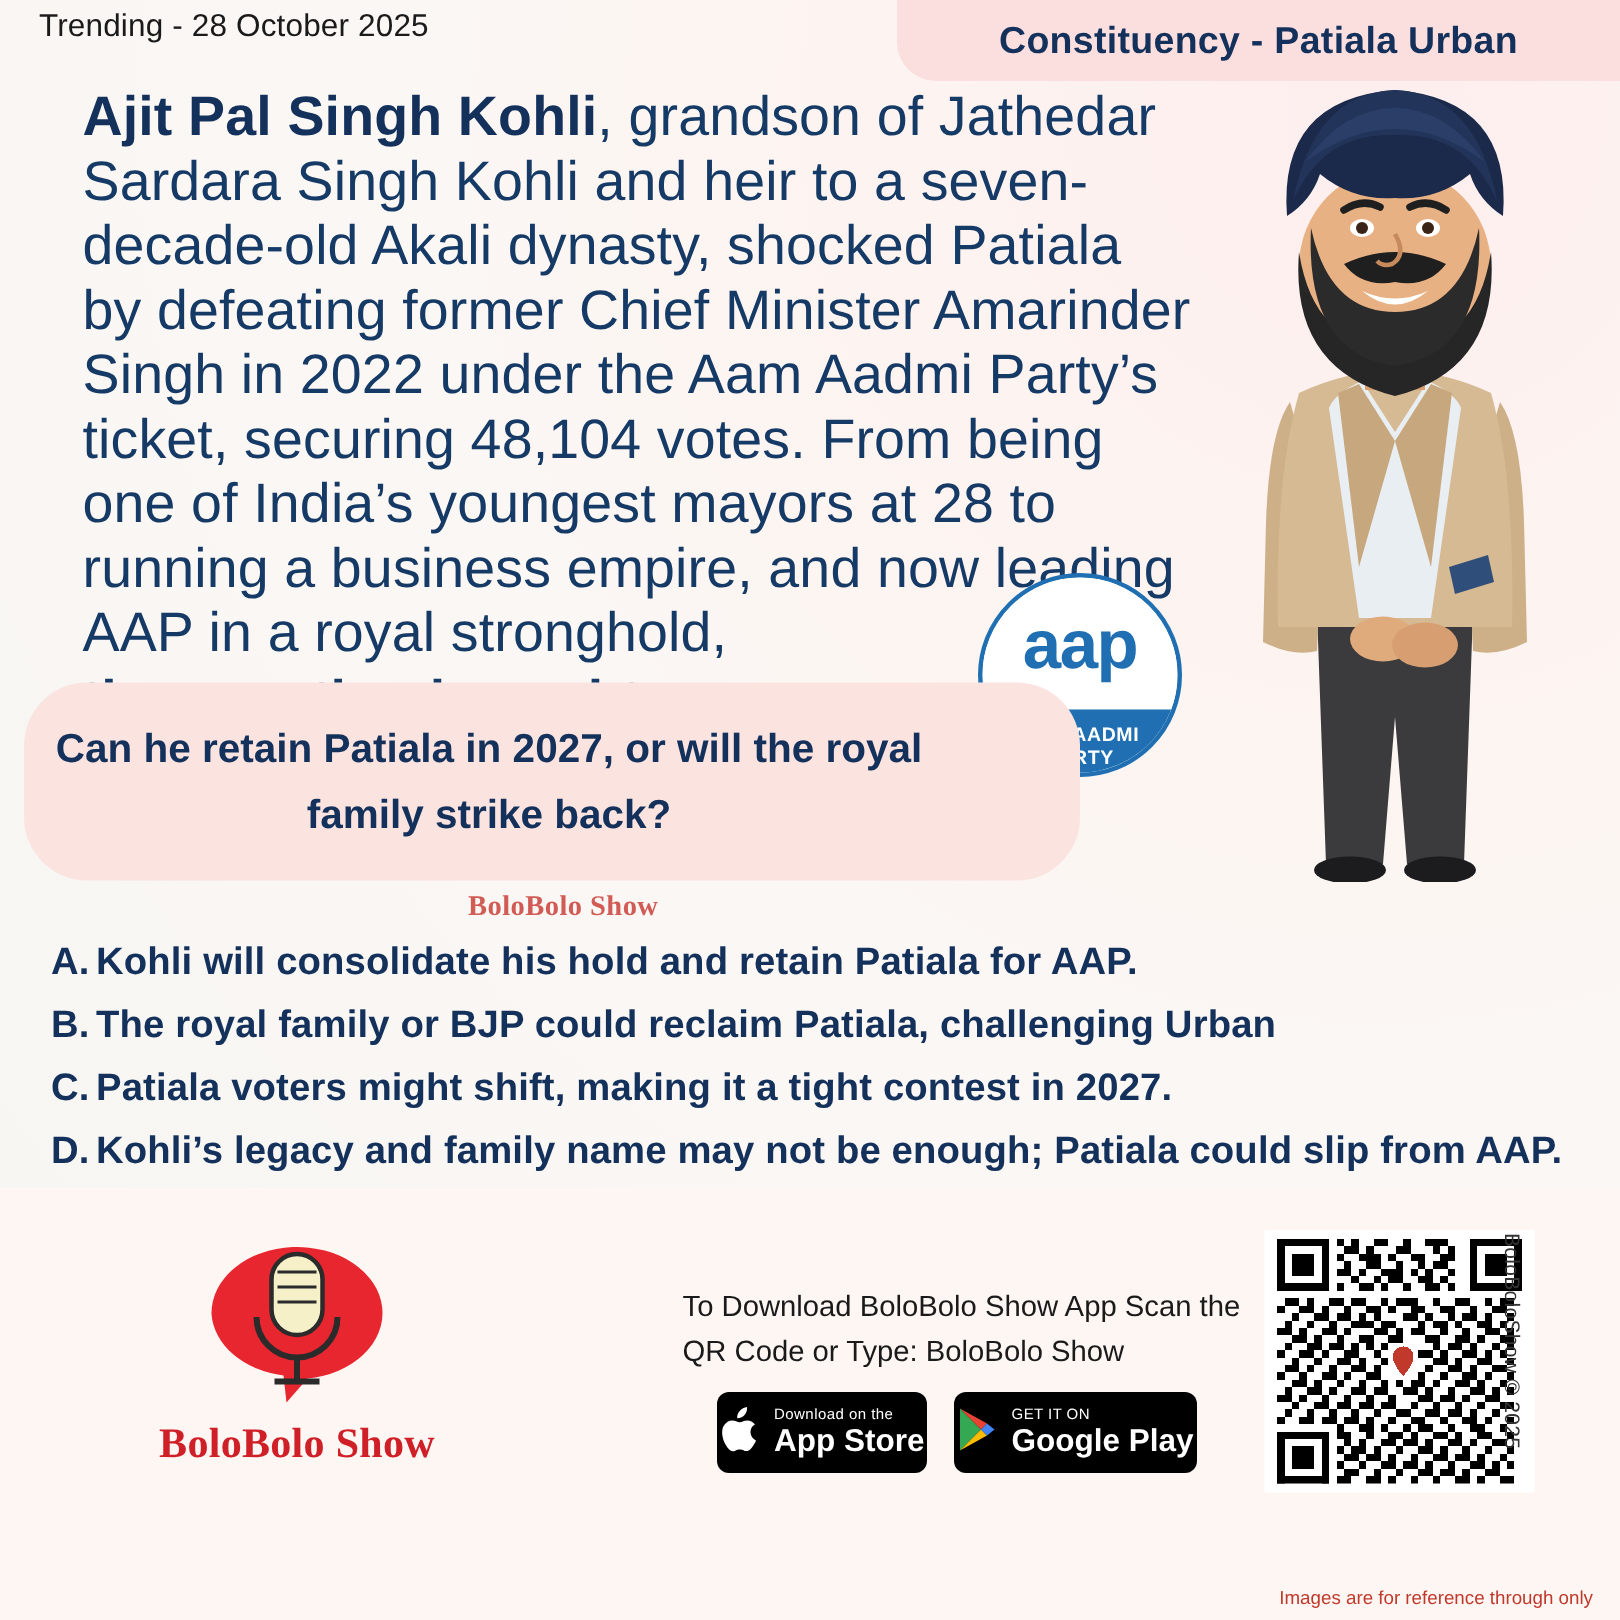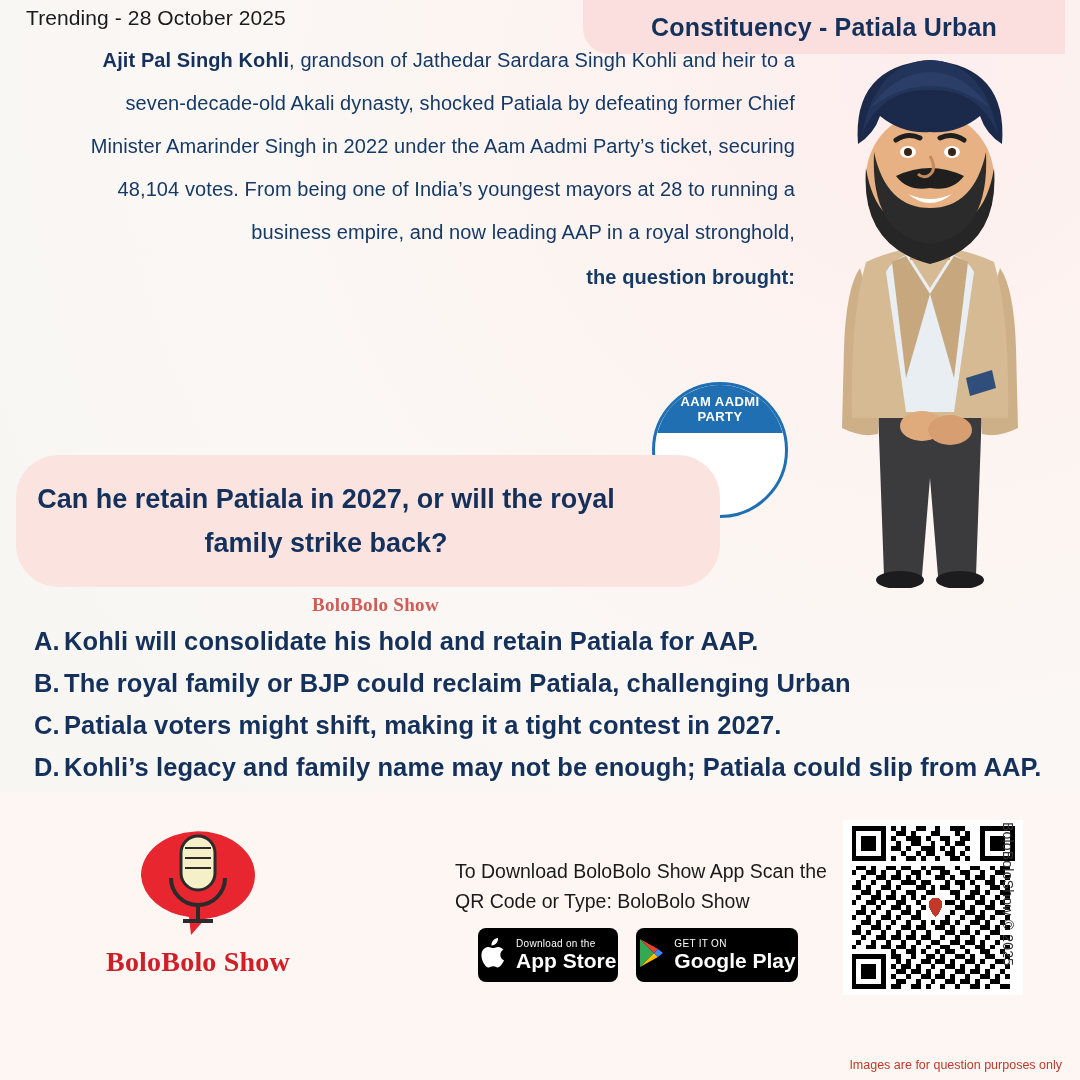--- a/index.html
+++ b/index.html
@@ -15,40 +15,39 @@
     background:
       radial-gradient(circle at 85% 10%, #fdeeee 0%, #fdf3f0 25%, #fbf7f4 55%, #f7f6f3 100%);
   }
   
   .trending {
     position: absolute; left: 26px; top: 6px;
     font-size: 21px; color: #1a1a1a;
     letter-spacing: 0.1px;
   }
   .constituency-pill {
-    position: absolute; right: 15px; top: 0;
+    position: absolute; right: 0; top: 0;
     width: 482px; height: 54px;
     background: #fbdede;
     border-bottom-left-radius: 26px;
     border-top-left-radius: 0;
     display: flex; align-items: center; justify-content: center;
   }
   .constituency-pill span {
     font-size: 25px; font-weight: bold; color: #14315c;
     letter-spacing: 0.2px;
   }
   
   .story {
-    position: absolute; left: 55px; top: 39px;
+    position: absolute; left: 55px; top: 56px;
     width: 740px;
-    font-size: 20px;
+    font-size: 37px;
     line-height: 43px;
     color: #163a66;
     letter-spacing: 0.1px;
-    text-align: right;
   }
   .story b { font-weight: bold; color: #14315c; }
   .story .qa { font-weight: bold; display: block; margin-top: 2px; }
 
   
   .question-bubble {
     position: absolute; left: 16px; top: 455px;
     width: 704px; height: 132px;
     background: #fbe3e0;
     border-radius: 42px;
@@ -160,20 +159,23 @@
   <div class="constituency-pill">
     <span>Constituency - Patiala Urban</span>
   </div>
 
   <div class="story">
     <b>Ajit Pal Singh Kohli</b><span>, grandson of Jathedar Sardara Singh Kohli and heir to a seven-decade-old Akali dynasty, shocked Patiala by defeating former Chief Minister Amarinder Singh in 2022 under the Aam Aadmi Party’s ticket, securing 48,104 votes. From being one of India’s youngest mayors at 28 to running a business empire, and now leading AAP in a royal stronghold,</span>
     <span class="qa">the question brought:</span>
   </div>
 
   <div class="aap-logo">
+    <div class="aap-top">
+      <span>aap</span>
+    </div>
     <div class="aap-bottom">
       <div>AAM AADMI</div>
       <div>PARTY</div>
     </div>
   </div>
 
   <div class="portrait">
     <svg width="260" height="540" viewBox="0 0 260 540" xmlns="http://www.w3.org/2000/svg">
 
       <path d="M78 360 L182 360 L176 528 L138 528 L130 430 L122 528 L84 528 Z" fill="#3b3b3d"></path>
@@ -596,15 +598,15 @@
       <g>
         <rect x="15" y="14" width="4" height="5" fill="#fff"></rect>
         <path d="M17 14.5 a1.4 1.4 0 0 1 1.4 1.4 c0 1.1 -1.4 2.6 -1.4 2.6 s-1.4 -1.5 -1.4 -2.6 a1.4 1.4 0 0 1 1.4 -1.4 z" fill="#c0392b"></path>
       </g>
     </svg>
   </div>
 
   <div class="copyright-vert">BoloBoloShow © 2025</div>
 
 
-  <div class="disclaimer">Images are for question purposes only</div>
+  <div class="disclaimer">Images are for reference through only</div>
 
 </div>
 
 </body></html>

